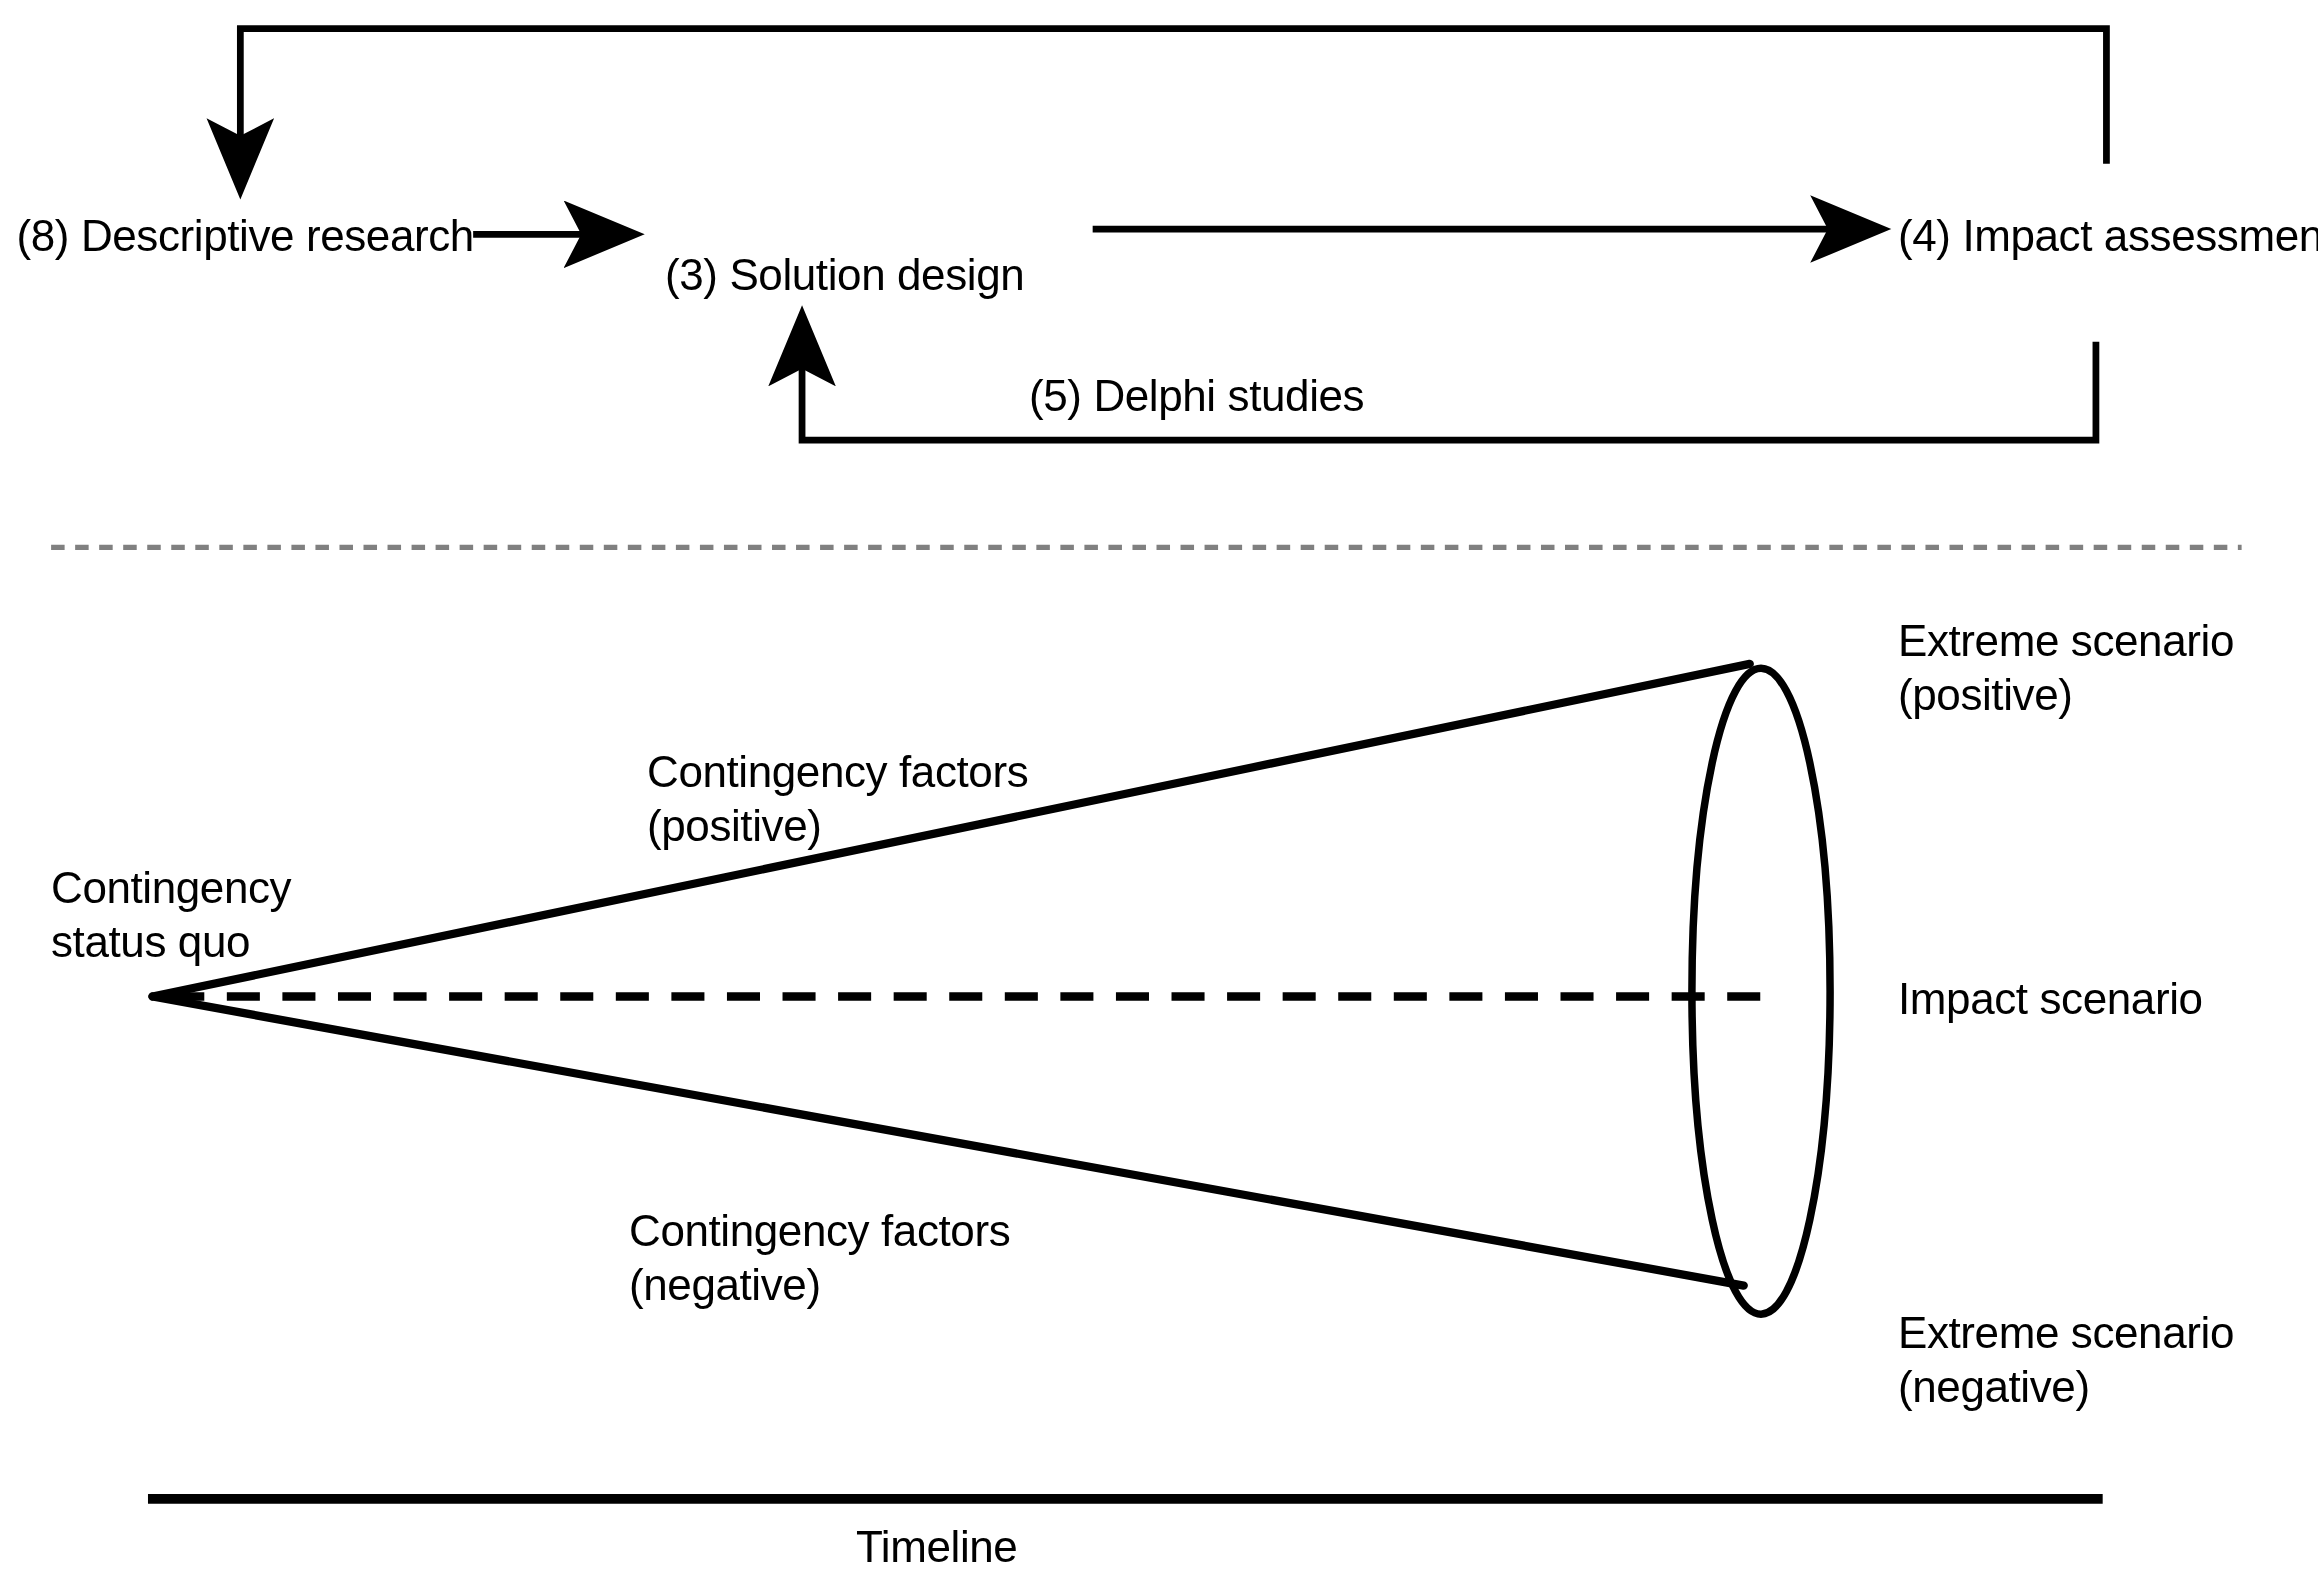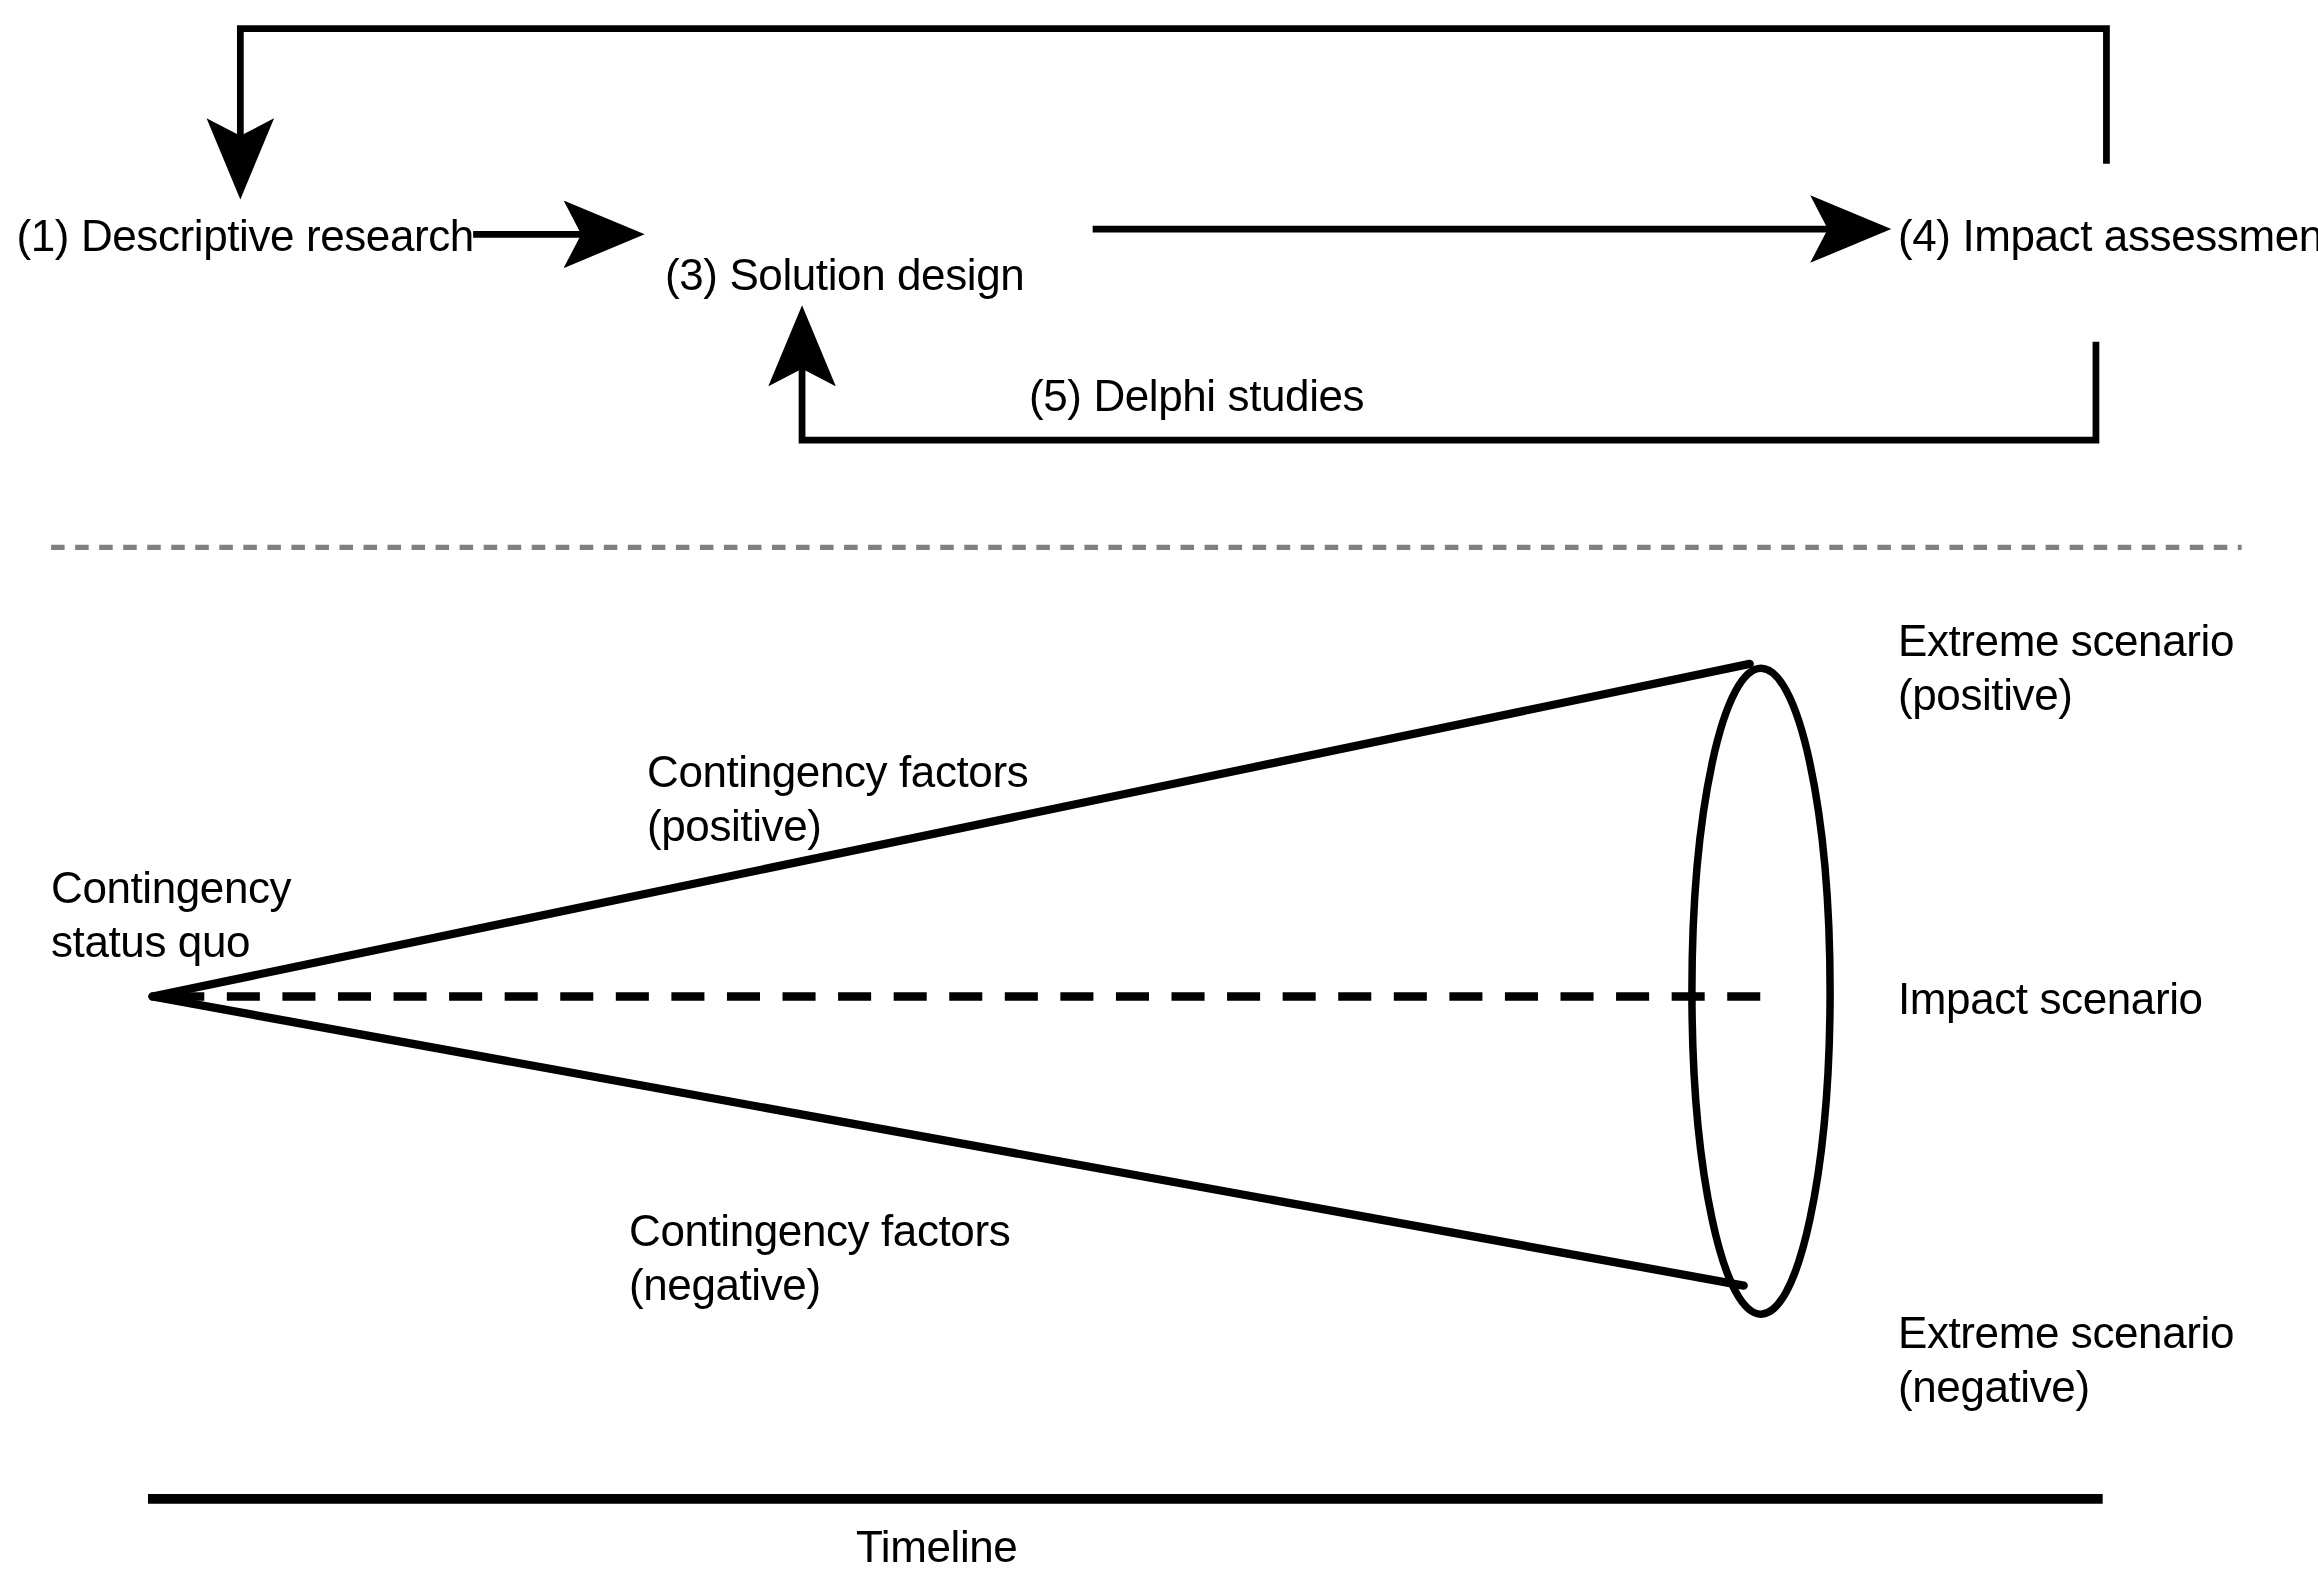--- a/index.html
+++ b/index.html
@@ -83,21 +83,21 @@
 
     <g>
       <line x1="228" y1="1327" x2="2345" y2="1327" stroke="#000000" stroke-width="11" stroke-dasharray="44 30" stroke-linecap="butt"></line>
     </g>
 
     <g>
       <line x1="197" y1="1996" x2="2800" y2="1996" stroke="#000000" stroke-width="13" stroke-linecap="butt"></line>
     </g>
   </svg>
 
-  <div class="lbl" style="left:16.5px; top:209px;">(1) Descriptive research</div>
+  <div class="lbl" style="left:16.5px; top:209px;">(8) Descriptive research</div>
 
 
   <div class="lbl" style="left:665px; top:248px;">(3) Solution design</div>
 
   <div class="lbl" style="left:1898px; top:209px;">(4) Impact assessment</div>
 
   <div class="lbl" style="left:1029px; top:369px;">(5) Delphi studies</div>
 
   <div class="lbl two-line" style="left:51px; top:861px;">Contingency
 status quo</div>

